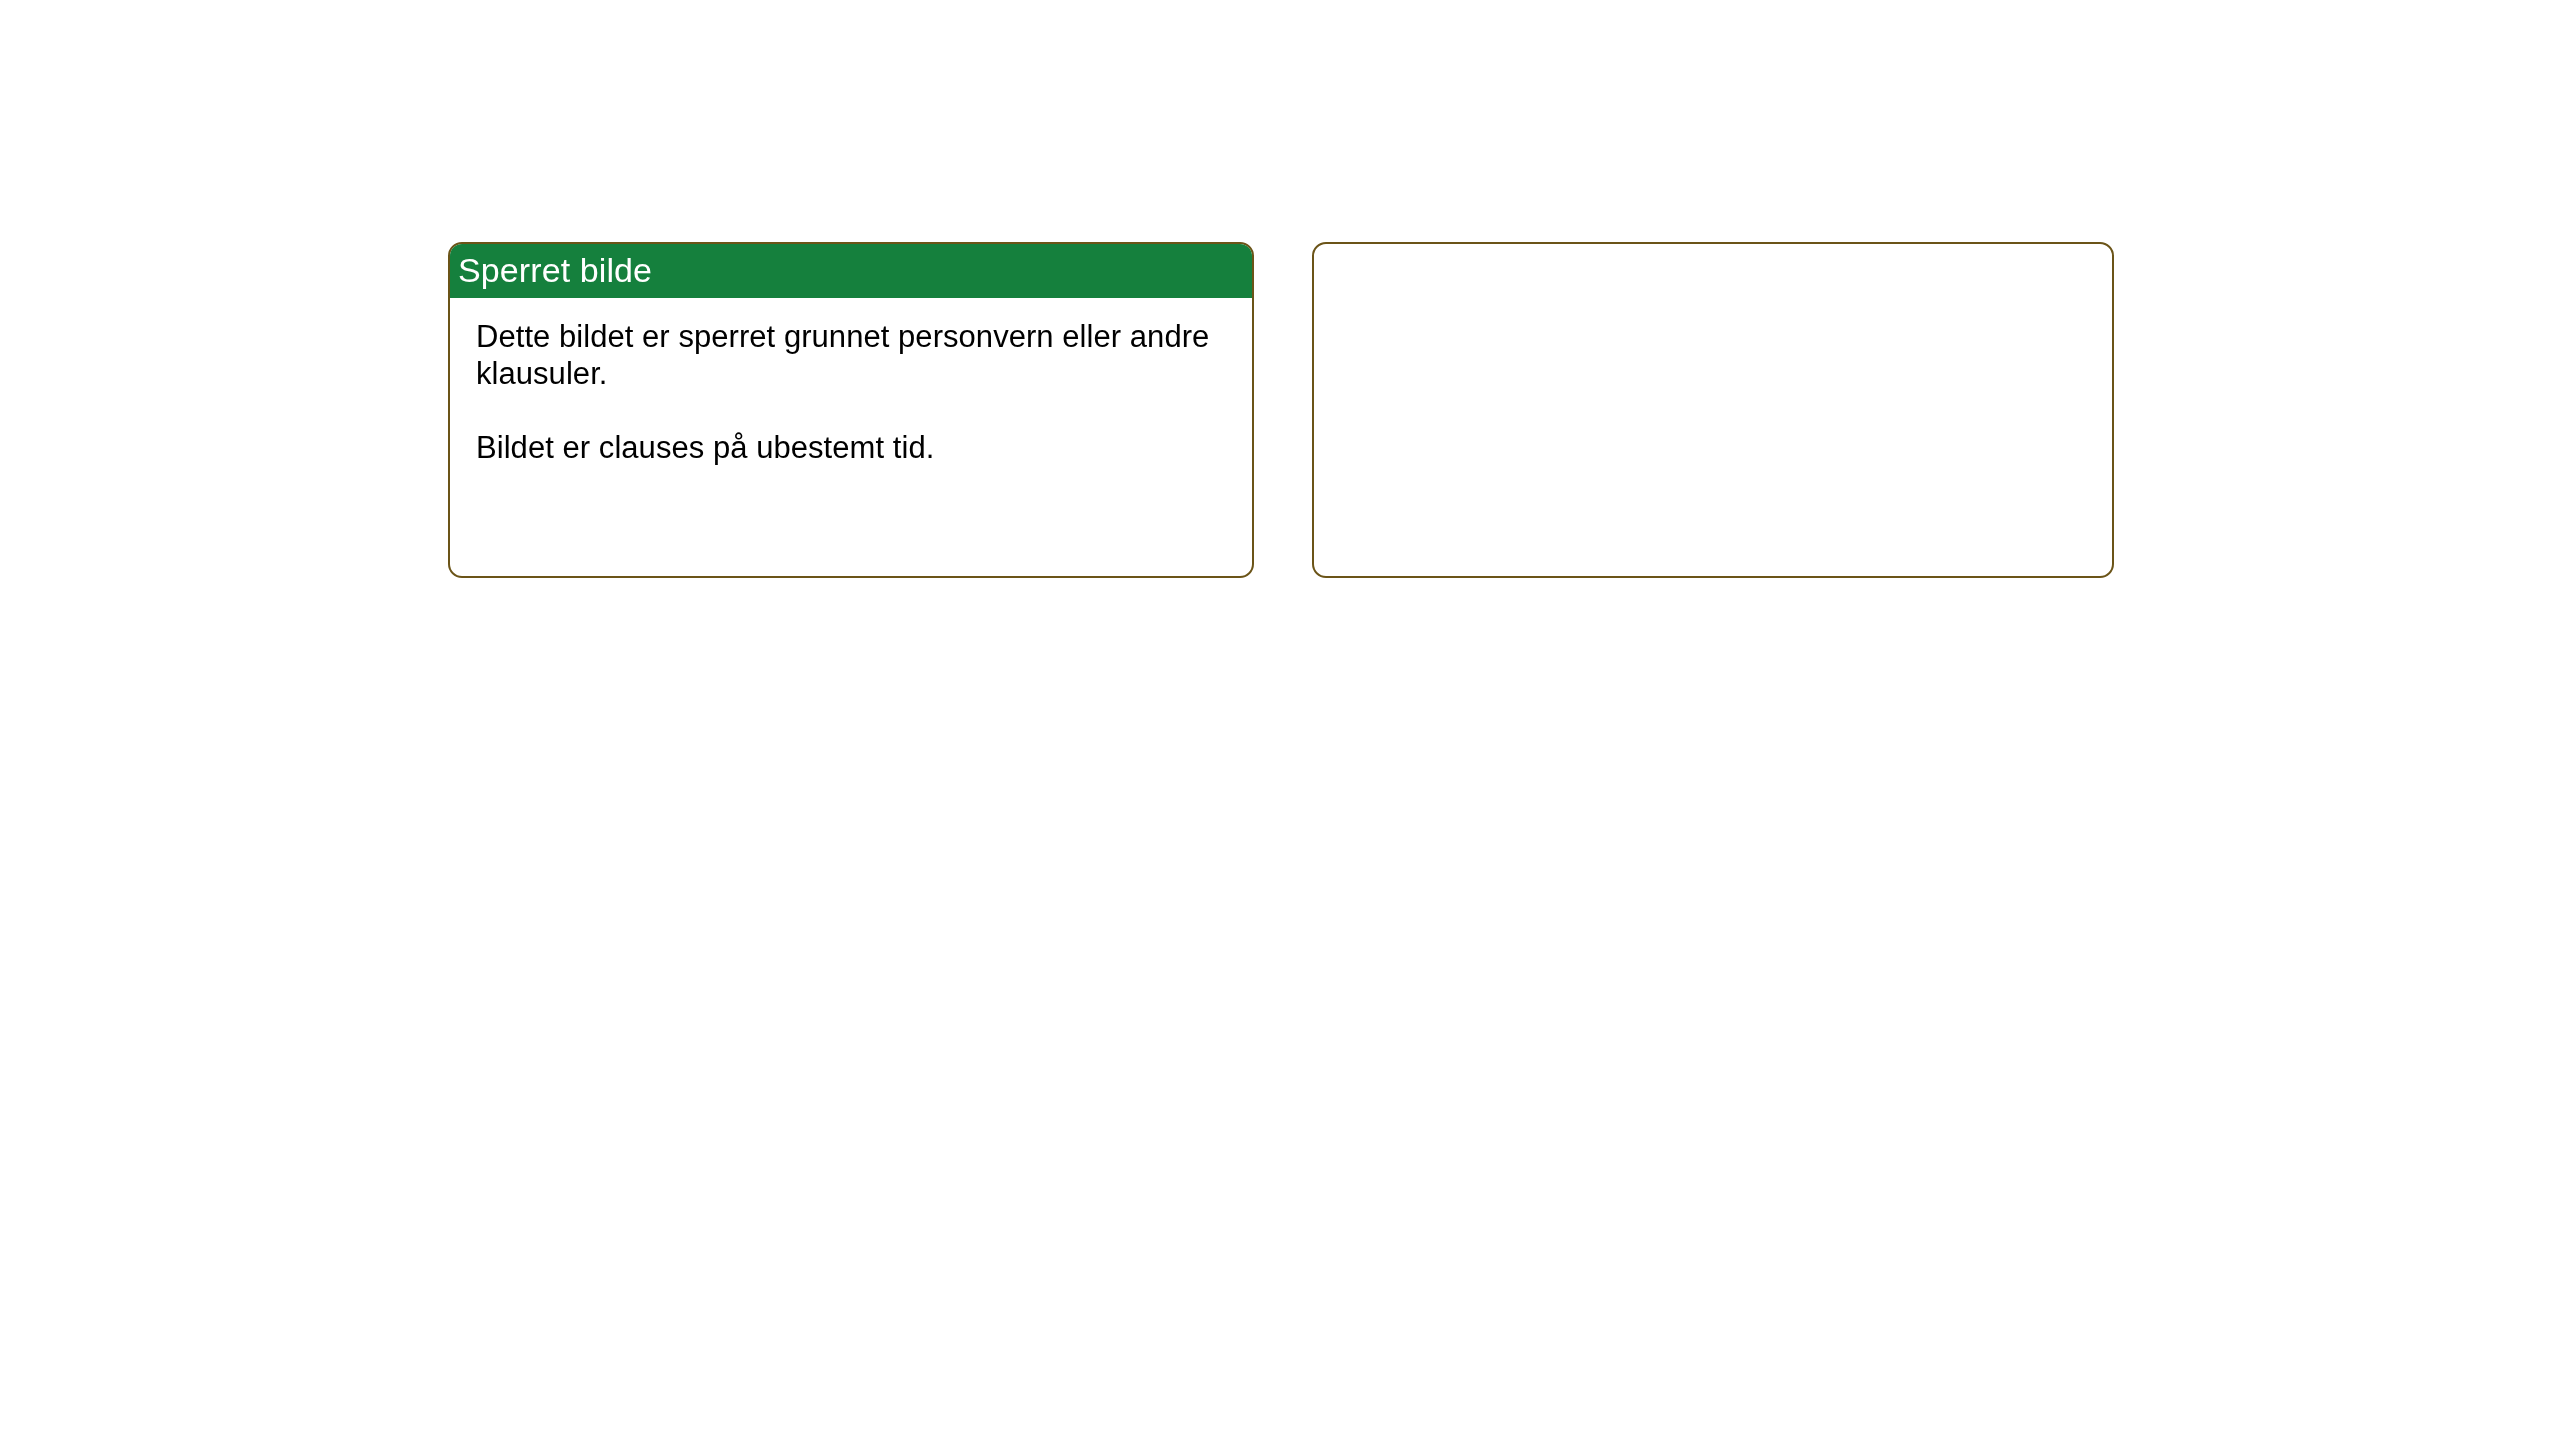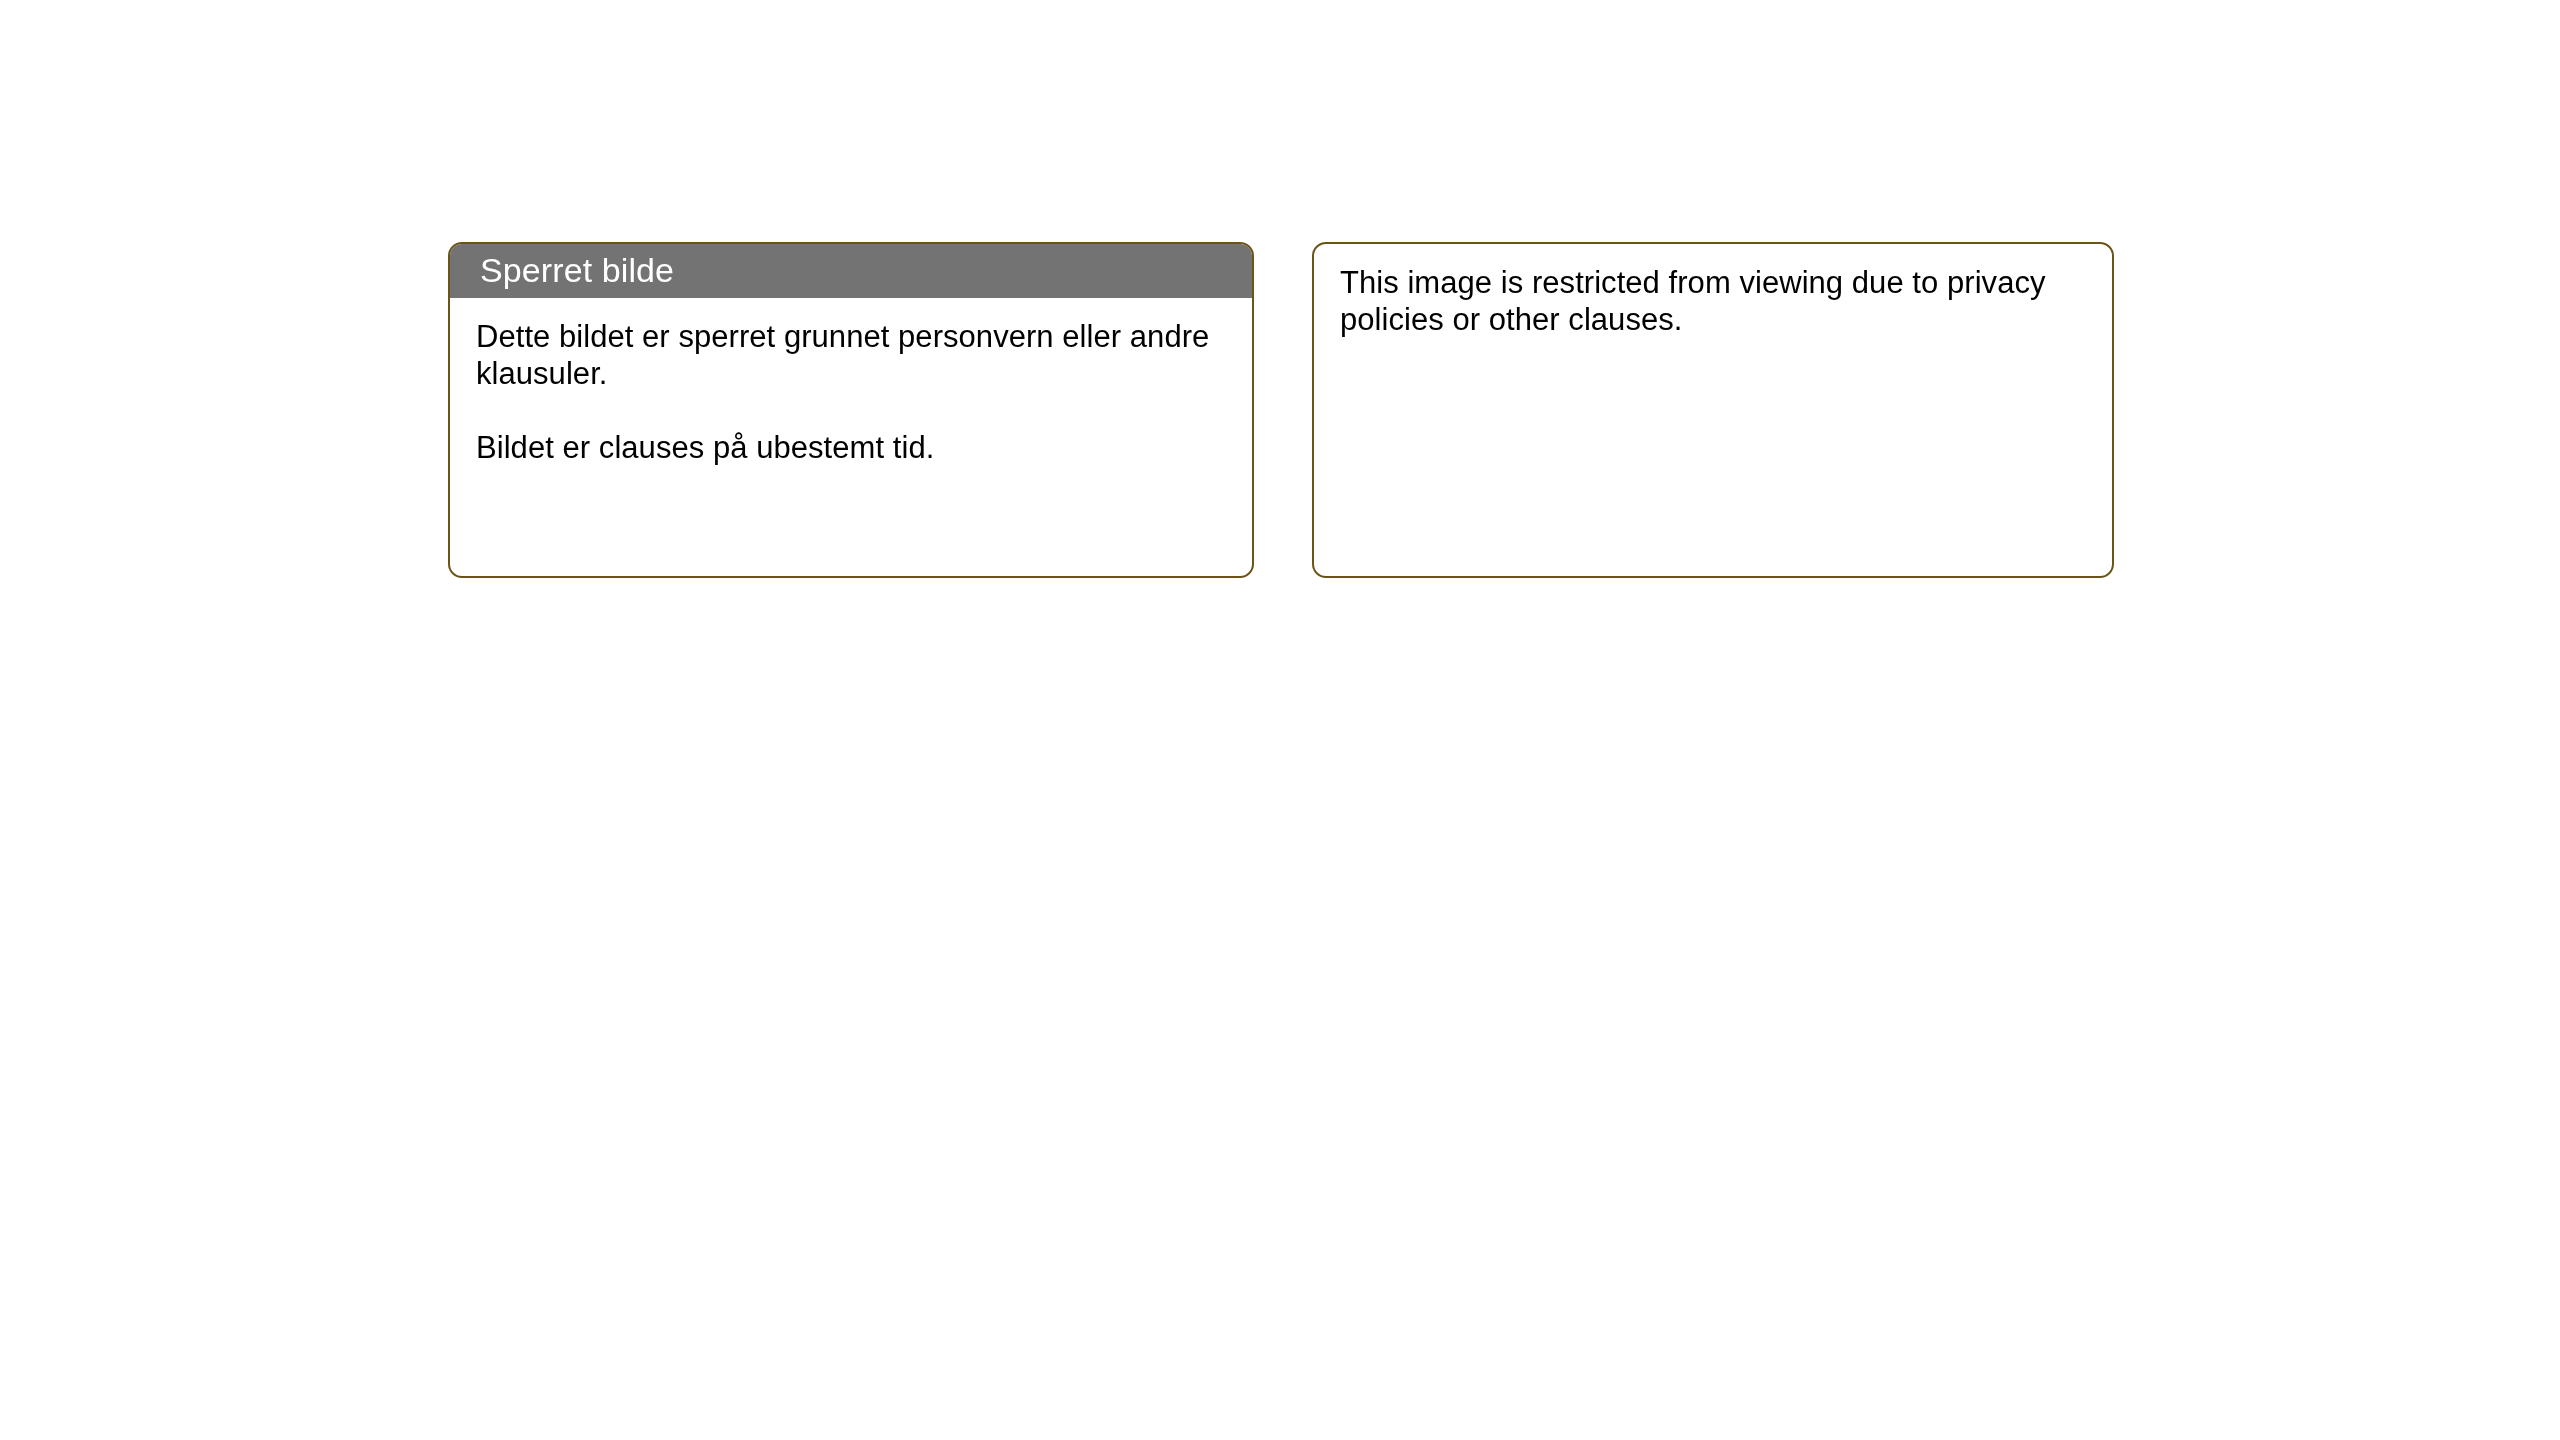--- a/index.html
+++ b/index.html
@@ -35,26 +35,26 @@
     border-radius: 14px;
     overflow: hidden;
   }
 
   #panel-blocked-no  { left: 448px;  width: 806px; }
   #panel-blocked-en  { left: 1312px; width: 802px; }
 
   .panel-header {
     box-sizing: border-box;
     height: 56px;
-    background: #737373;
+    background: #15803d;
     border-top-left-radius: 12px;
     border-top-right-radius: 12px;
     display: flex;
     align-items: center;
-    padding: 0 0 0 32px;
+    padding: 0 0 0 10px;
     margin: -2px -2px 0 -2px;
   }
 
   .panel-title {
     color: #ffffff;
     font-size: 34px;
     line-height: 38px;
     font-weight: 400;
     letter-spacing: 0.1px;
     white-space: nowrap;
@@ -87,17 +87,16 @@
       <span class="panel-title">Sperret bilde</span>
     </div>
     <div class="panel-body">
       <p class="panel-paragraph">Dette bildet er sperret grunnet personvern eller andre klausuler.</p>
       <p class="panel-paragraph">Bildet er clauses på ubestemt tid.</p>
     </div>
   </section>
 
   <section class="notice-panel" id="panel-blocked-en">
     <div class="panel-body">
-      <p class="panel-paragraph">This image is restricted from viewing due to privacy policies or other clauses.</p>
     </div>
   </section>
 
 </div>
 
 </body></html>

